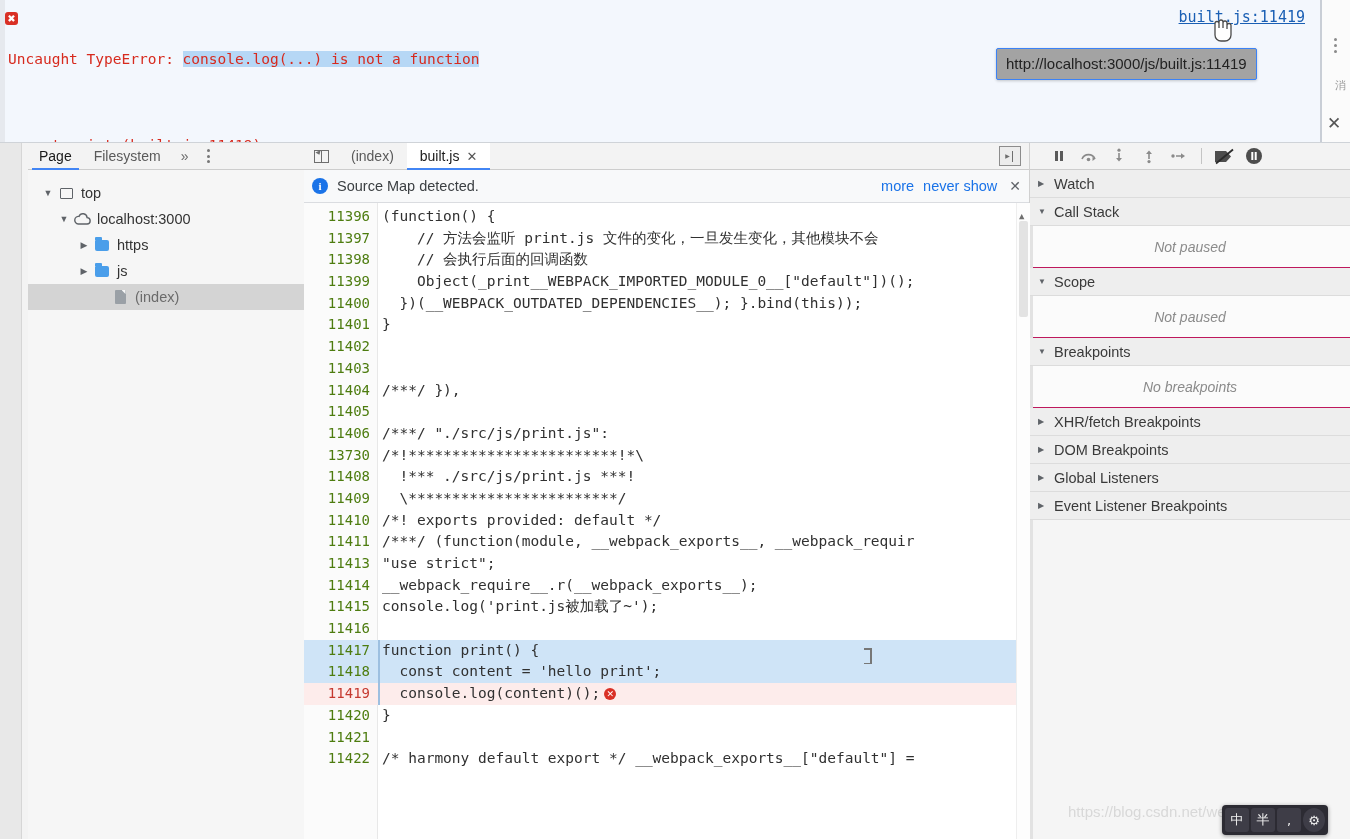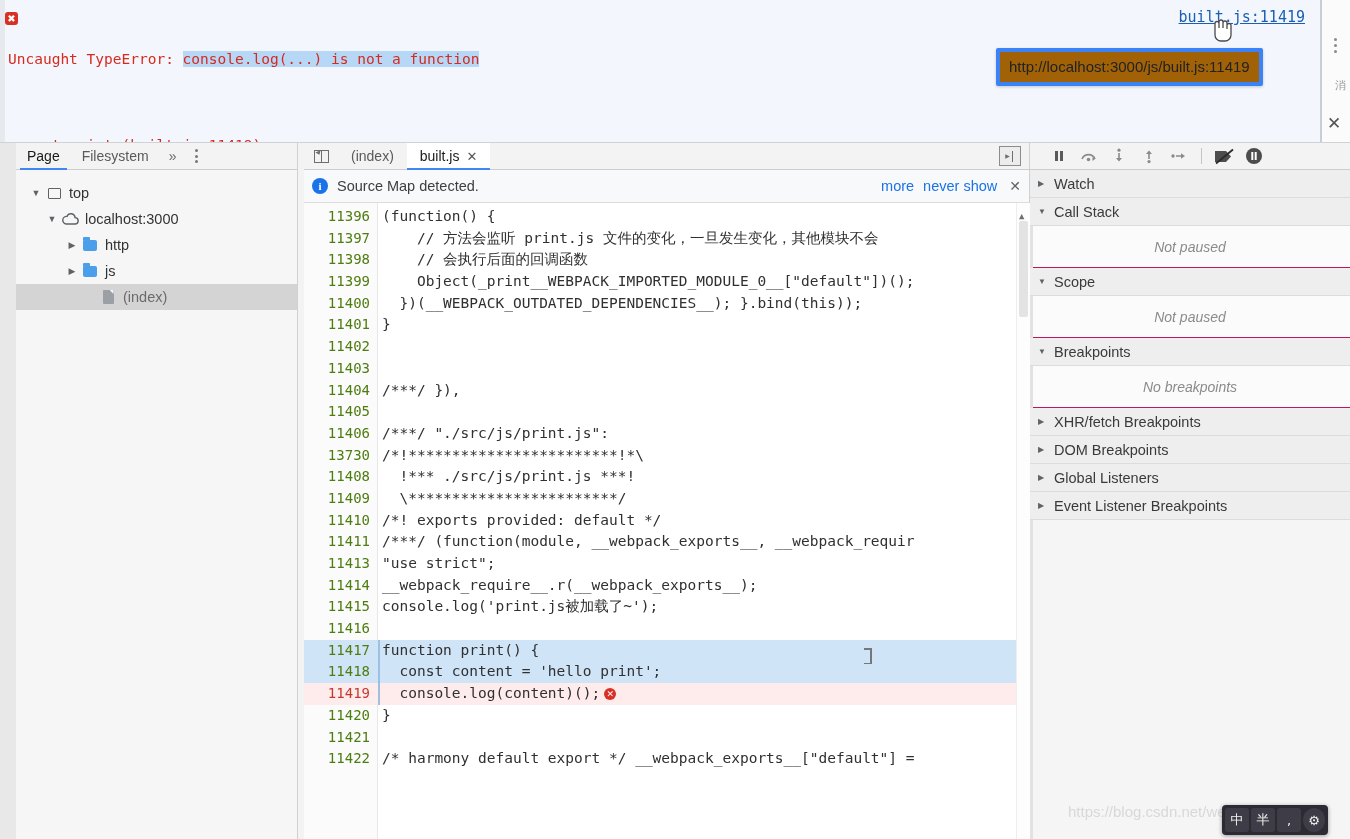--- a/index.html
+++ b/index.html
@@ -50,22 +50,22 @@
     font-size: 15px; color: #1a5fb4;
     text-decoration: underline; cursor: pointer;
   }
   .cursor-hand {
     position: absolute; left: 1212px; top: 18px;
     width: 22px; height: 28px; pointer-events: none;
   }
   .url-tooltip {
     position: absolute; left: 996px; top: 48px;
     padding: 6px 9px 7px 9px;
-    background: #a16207;
-    border: 4px solid #3b82f6;
+    background: #a3a3a3;
+    border: 1px solid #3b82f6;
     border-radius: 2px;
     box-shadow: 0 1px 3px rgba(0,0,0,.2);
     font-family: "Liberation Sans", sans-serif;
     font-size: 15px; color: #222;
     white-space: nowrap;
   }
   .console-kebab {
     position: absolute; right: 8px; top: 30px;
     width: 14px; height: 30px;
     display: flex; flex-direction: column; align-items: center; justify-content: center;
@@ -99,21 +99,21 @@
   }
 
   
   .left-rail {
     position: absolute; left: 0; top: 0; width: 22px; height: 696px;
     background: #e8e8e8; border-right: 1px solid #d6d6d6;
   }
 
   
   .nav-pane {
-    position: absolute; left: 16px; top: 0; width: 282px; height: 696px;
+    position: absolute; left: 28px; top: 0; width: 282px; height: 696px;
     background: #f6f6f6; border-right: 1px solid #d0d0d0;
   }
   .nav-tabbar {
     position: relative; height: 27px;
     background: #f3f3f3; border-bottom: 1px solid #cdcdcd;
     display: flex; align-items: center;
   }
   .nav-tab {
     position: relative; height: 27px; padding: 0 11px;
     display: flex; align-items: center;
@@ -422,21 +422,21 @@
               </svg>
           </span>
           <span class="tlabel">localhost:3000</span>
         </div>
 
         <div class="tree-row" style="padding-left:48px">
           <span class="tw closed"></span>
           <span class="ticon">
               <span class="ic-folder"></span>
             </span>
-          <span class="tlabel">http</span>
+          <span class="tlabel">https</span>
         </div>
 
         <div class="tree-row" style="padding-left:48px">
           <span class="tw closed"></span>
           <span class="ticon">
               <span class="ic-folder"></span>
             </span>
           <span class="tlabel">js</span>
         </div>
 

